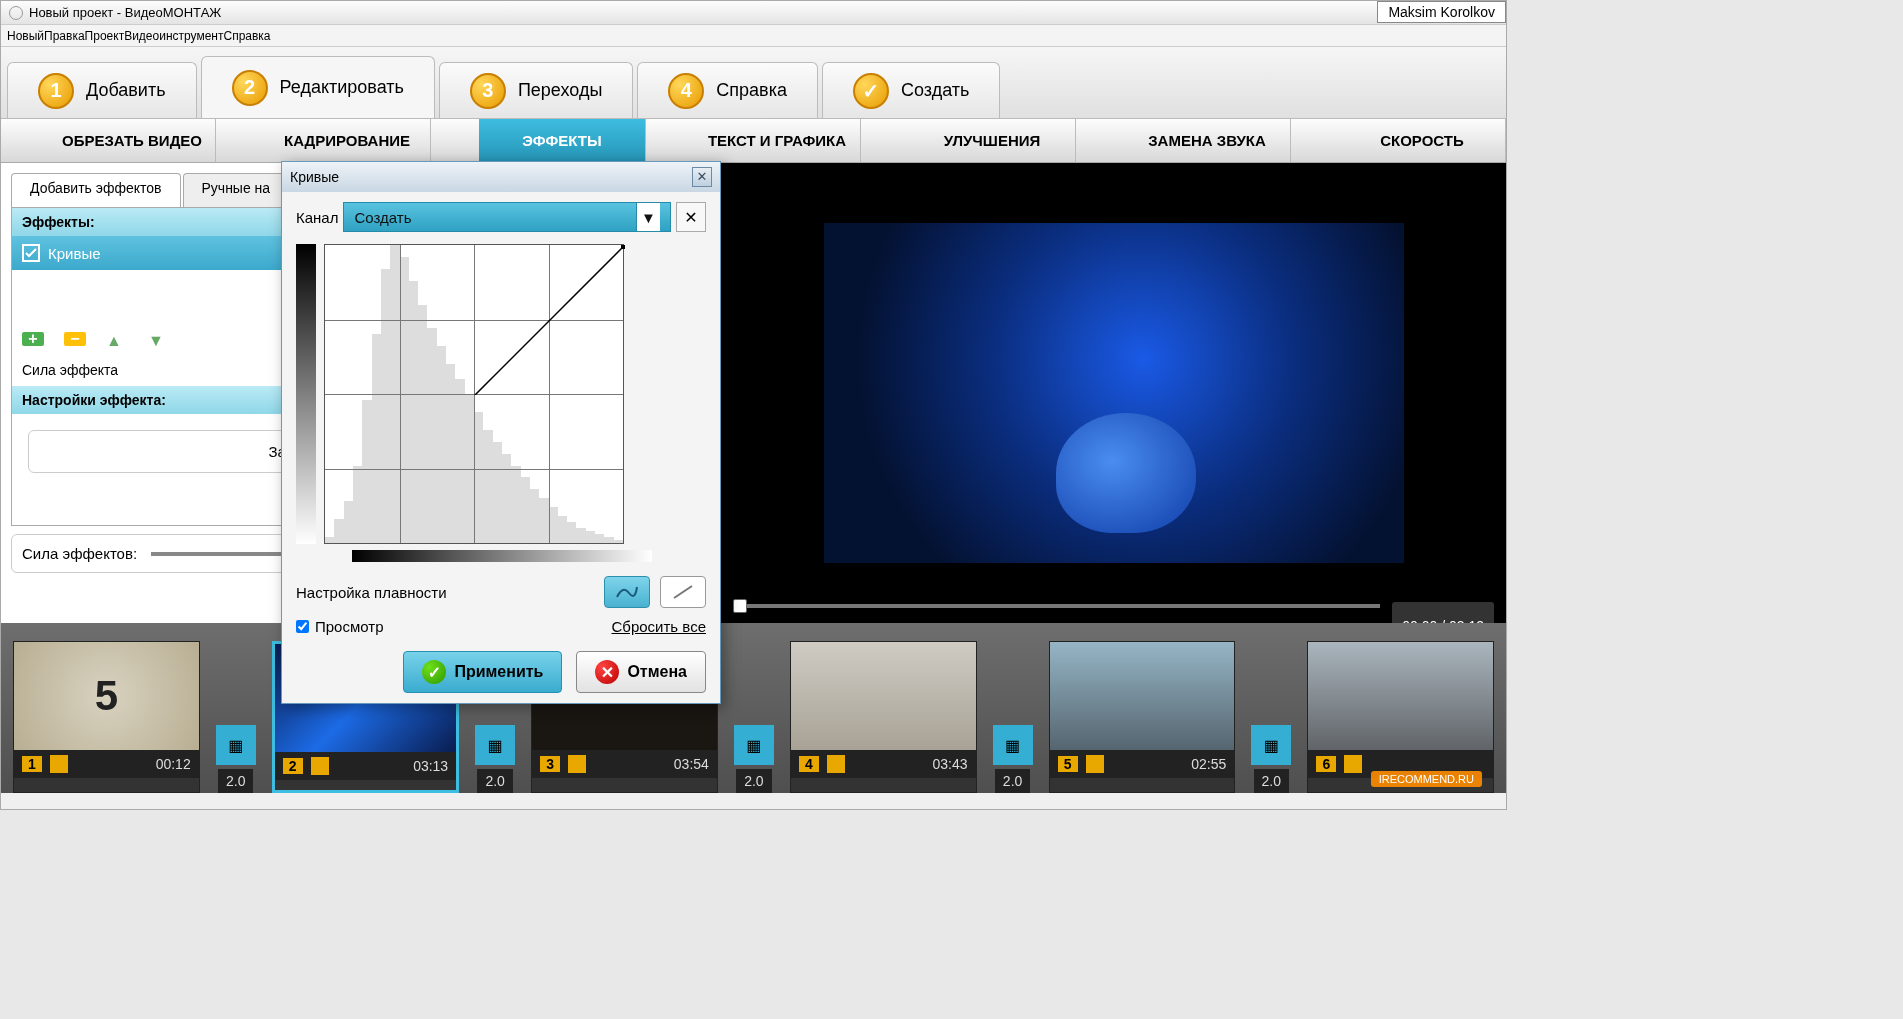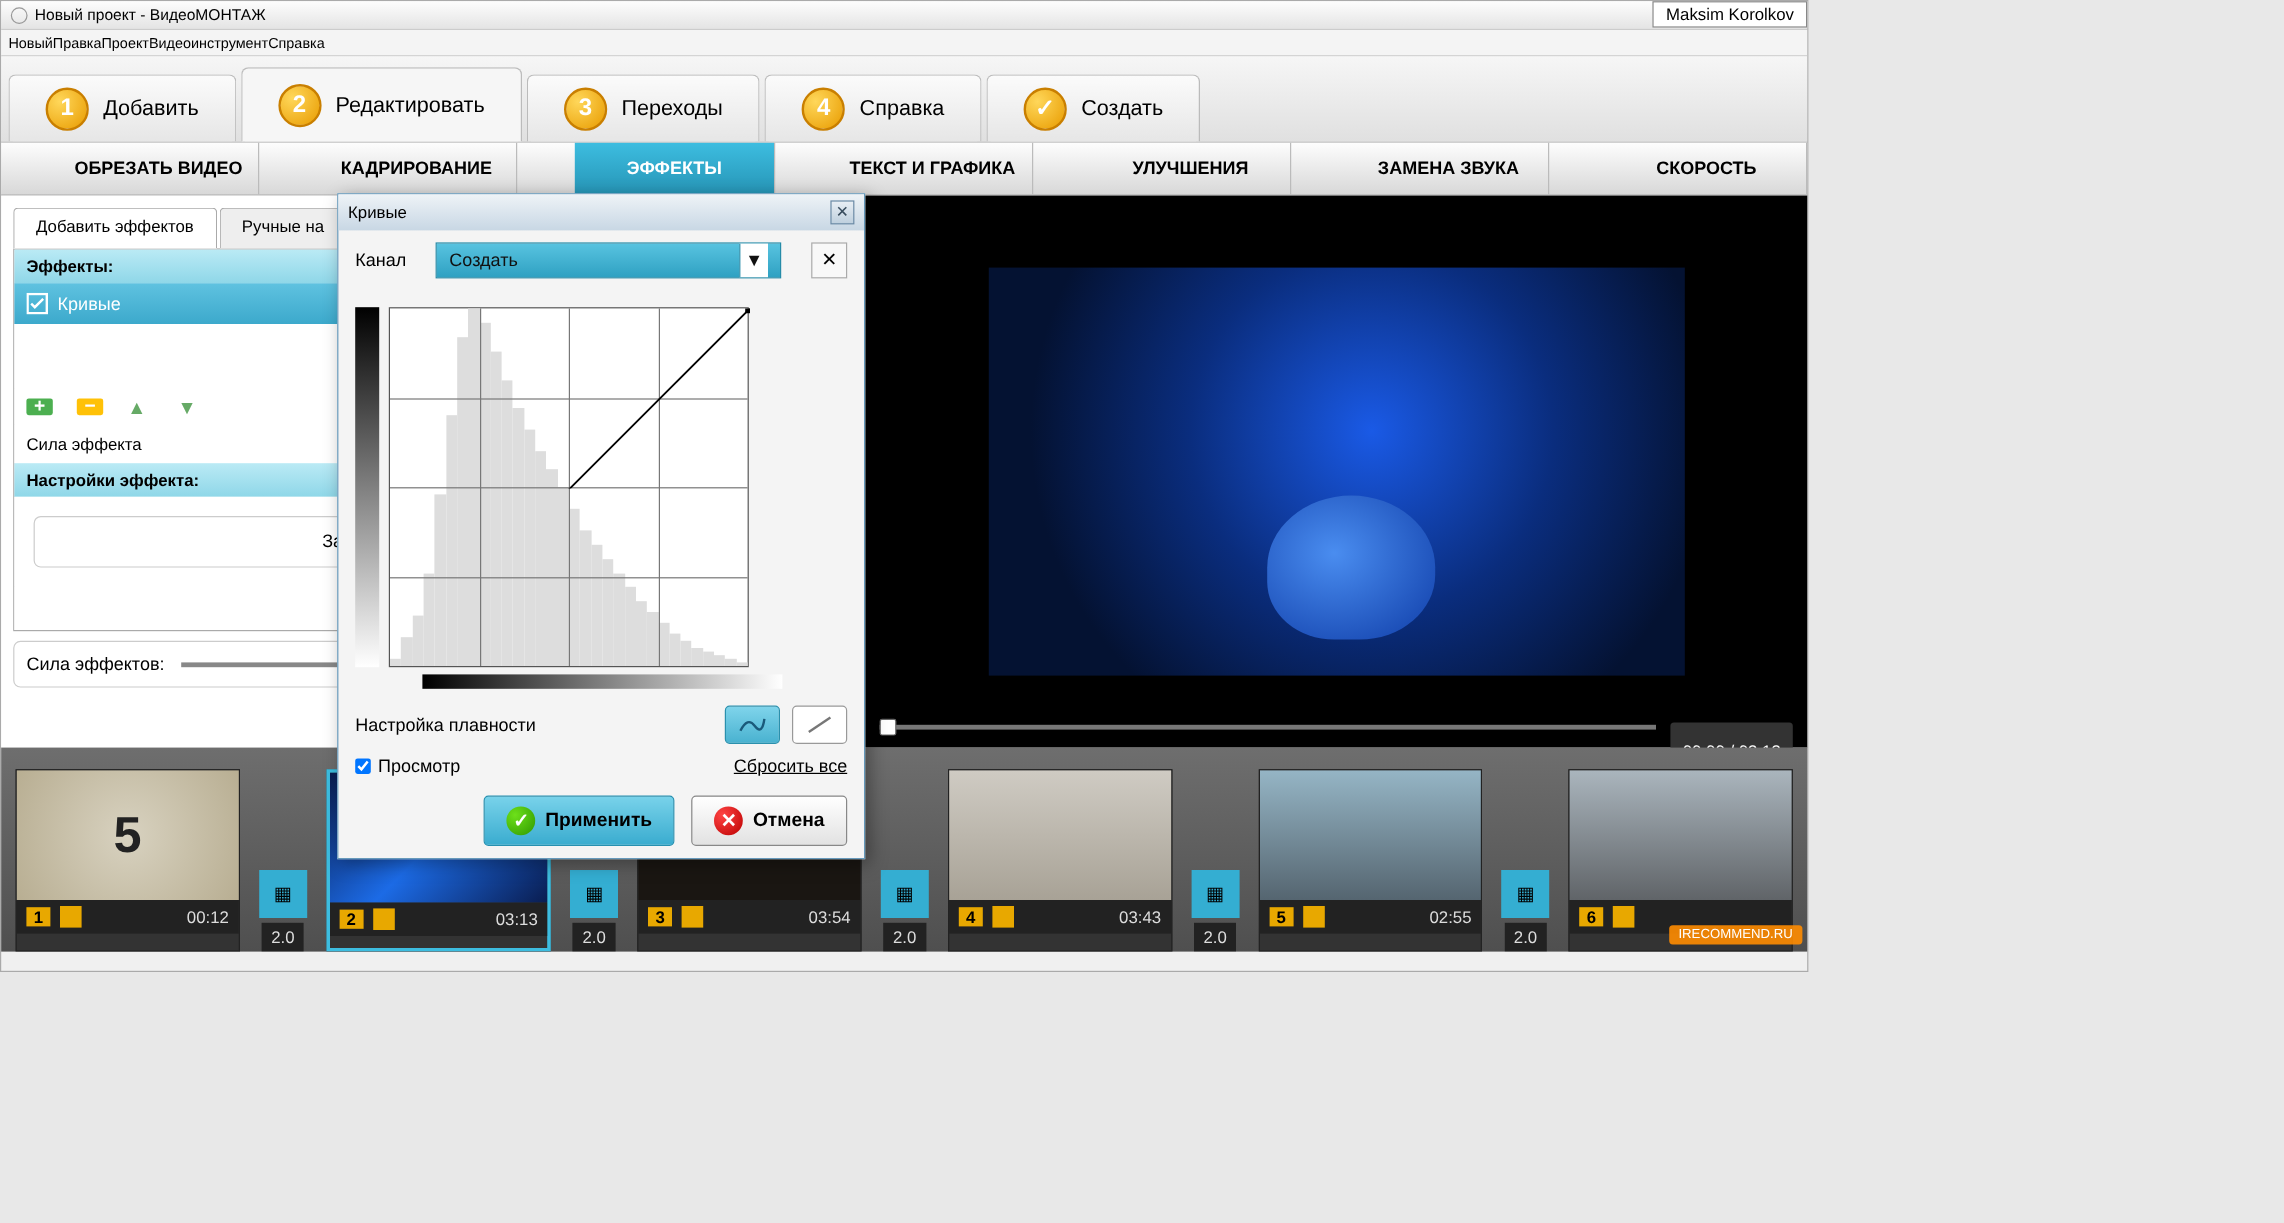--- a/index.html
+++ b/index.html
@@ -65,28 +65,28 @@
 .thumb.dark { background: #1a1612; }
 .thumb.fog { background: linear-gradient(#cfcbc3,#a8a296); }
 .thumb.city { background: linear-gradient(#95b5c5,#556570); }
 .thumb.street { background: linear-gradient(#aab5bd,#606468); }
 .clip-bar { height: 28px; background: #222; display: flex; align-items: center; padding: 0 8px; color: #ddd; font-size: 14px; }
 .clip-bar .num { background: #e8a800; color: #000; width: 20px; text-align: center; font-weight: bold; margin-right: 8px; }
 .clip-bar .pencil { width: 18px; height: 18px; background: #e8a800; margin-right: auto; }
 .trans { width: 44px; display: flex; flex-direction: column; justify-content: flex-end; align-items: center; }
 .trans-box { width: 40px; height: 40px; background: #34aed2; display: flex; align-items: center; justify-content: center; }
 .trans-lbl { background: #222; color: #ddd; font-size: 14px; padding: 4px 8px; margin-top: 4px; }
-.watermark { position: absolute; right: 4px; bottom: 6px; background: rgba(255,140,0,0.9); color: #fff; font-size: 11px; padding: 2px 8px; border-radius: 3px; }
+.watermark { position: absolute; right: 24px; bottom: 6px; background: rgba(255,140,0,0.9); color: #fff; font-size: 11px; padding: 2px 8px; border-radius: 3px; }
 
 
 .dialog { position: absolute; left: 280px; top: 160px; width: 440px; background: #f4f4f4; border: 1px solid #6699bb; box-shadow: 4px 4px 14px rgba(0,0,0,0.35); z-index: 50; }
 .dlg-title { height: 30px; background: linear-gradient(#eef3f7,#c8d7e4); display: flex; align-items: center; padding: 0 8px; font-size: 14px; }
 .dlg-title .x { margin-left: auto; width: 20px; height: 20px; border: 1px solid #6b8aa6; background: linear-gradient(#e8eef4,#bfd0de); color: #394d5e; text-align: center; font-size: 13px; line-height: 18px; cursor: pointer; }
 .dlg-body { padding: 10px 14px; }
-.chan-row { display: flex; align-items: center; gap: 25px; margin-bottom: 24px; }
+.chan-row { display: flex; align-items: center; gap: 5px; margin-bottom: 12px; }
 .chan-label { font-size: 15px; }
 .chan-select { flex: 1; height: 30px; background: linear-gradient(#58c3e0,#2fa1c2); color: #111; border: 1px solid #258ba8; display: flex; align-items: center; padding: 0 10px; font-size: 15px; position: relative; }
 .chan-select .caret { margin-left: auto; width: 24px; height: 28px; background: #fff; border-left: 1px solid #258ba8; display: flex; align-items: center; justify-content: center; }
 .chan-x { width: 30px; height: 30px; border: 1px solid #aaa; background: #f8f8f8; display: flex; align-items: center; justify-content: center; cursor: pointer; }
 
 .curve-area { display: flex; }
 .vgrad { width: 20px; height: 300px; background: linear-gradient(#000,#fff); margin-right: 8px; }
 .curve-box { width: 300px; height: 300px; border: 1px solid #555; position: relative; background: #fff; margin-bottom: 6px; }
 .curve-box .gridv, .curve-box .gridh { position: absolute; background: #777; }
 .gridv { width: 1px; height: 100%; }

